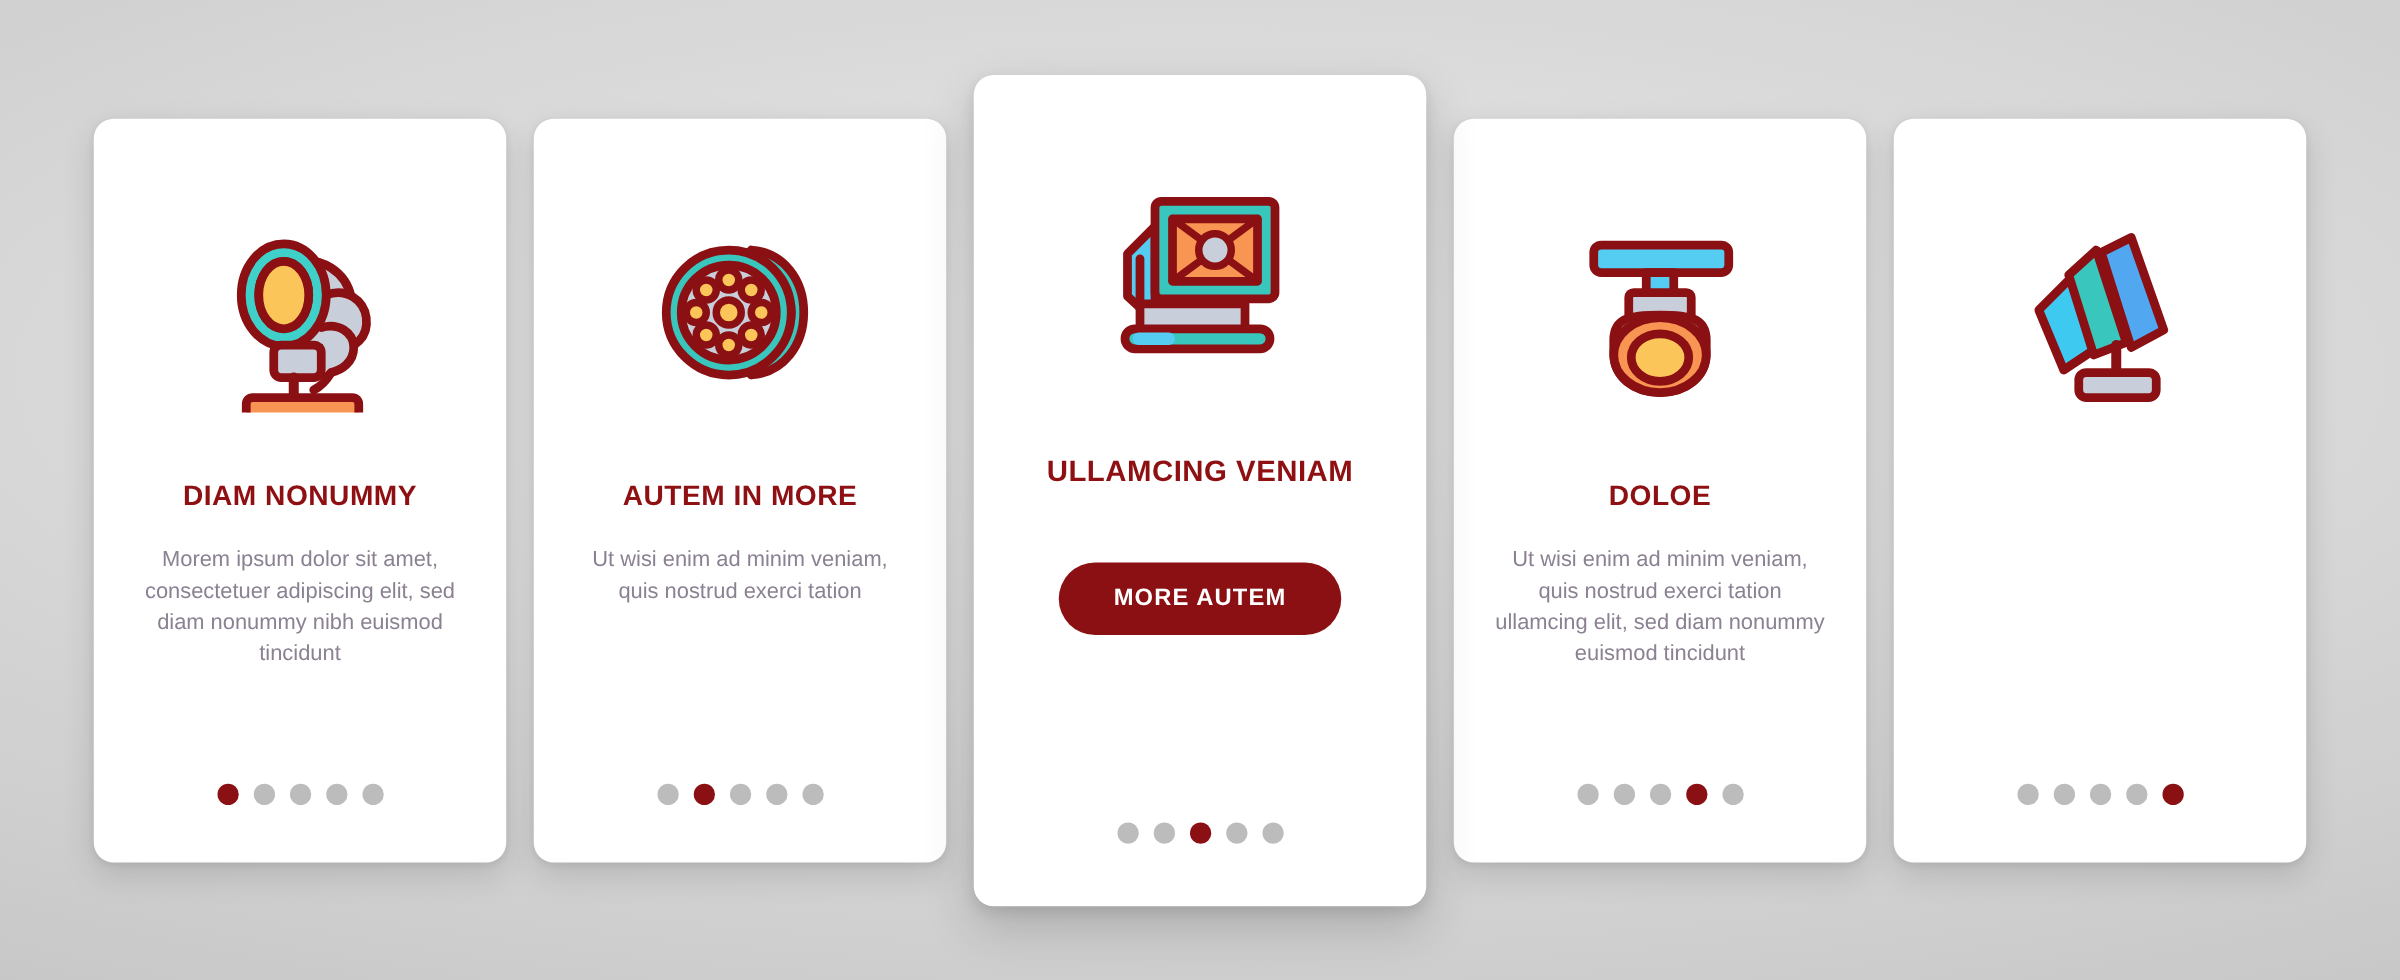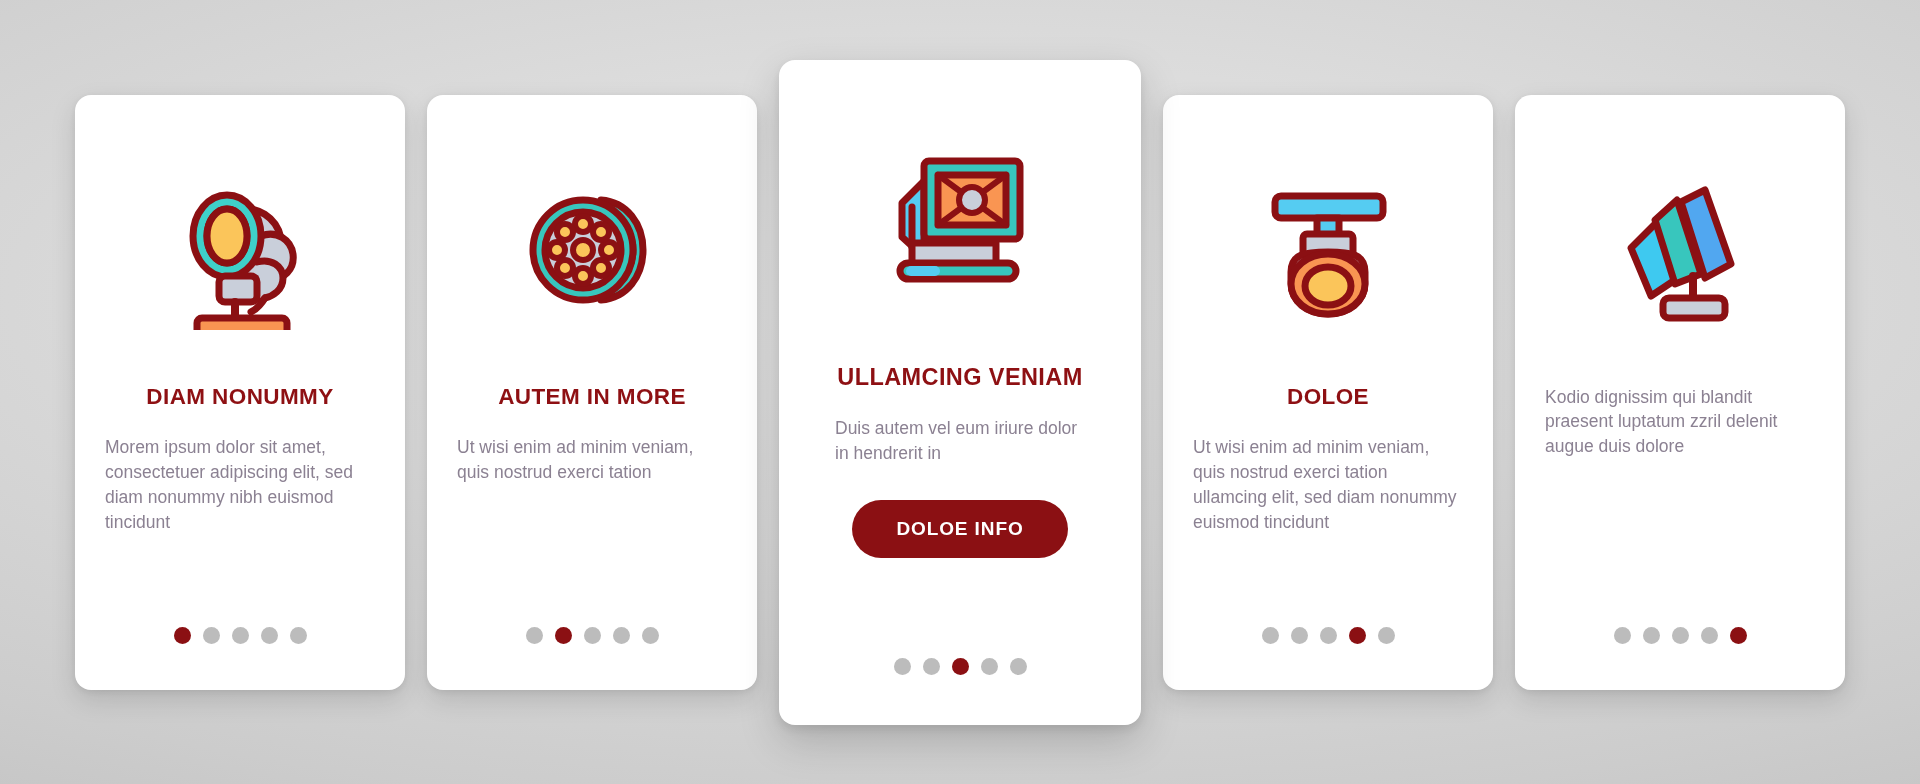--- a/index.html
+++ b/index.html
@@ -70,20 +70,21 @@
     letter-spacing: 0.4px;
     text-align: center;
     line-height: 1.1;
     margin: 0 0 26px 0;
   }
   .card.center .card-title { font-size: 23.5px; }
   .card-body {
     color: #8b8192;
     font-size: 17.5px;
     line-height: 1.42;
+    text-align: center;
     margin: 0;
     max-width: 270px;
   }
   .card.center .card-body { max-width: 250px; }
 
   
   .cta {
     margin-top: 34px;
     background: #8B1013;
     color: #ffffff;
@@ -187,22 +188,21 @@
         <rect x="32" y="98" width="84" height="26" fill="#c9cfda"></rect>
         <rect x="44" y="16" width="96" height="78" rx="5" fill="#38c6bd"></rect>
         <rect x="58" y="30" width="68" height="50" fill="#f99552"></rect>
         <path d="M58 30 L126 80 M126 30 L58 80" stroke-width="6"></path>
         <circle cx="92" cy="55" r="13" fill="#c9cfda" stroke-width="6"></circle>
         <rect x="20" y="118" width="116" height="16" rx="8" fill="#38c6bd"></rect>
         <rect x="26" y="121" width="34" height="10" rx="5" fill="#55ccf2" stroke="none"></rect>
       </svg>
     </div>
     <h2 class="card-title">ULLAMCING VENIAM</h2>
-    <p class="card-body">Duis autem vel eum iriure dolor in hendrerit in</p>
-    <button class="cta">DOLOE INFO</button>
+    <button class="cta">MORE AUTEM</button>
     <div class="dots">
       <span class="dot"></span>
       <span class="dot"></span>
       <span class="dot active"></span>
       <span class="dot"></span>
       <span class="dot"></span>
     </div>
   </div>
 
   <div class="card side">
@@ -230,21 +230,20 @@
   <div class="card side">
     <div class="icon-wrap">
       <svg width="150" height="150" viewBox="0 0 150 150" fill="none" stroke="#8B1013" stroke-width="7" stroke-linejoin="round" stroke-linecap="round">
         <path d="M26 68 L52 42 L70 100 L46 116 Z" fill="#3ec9f0"></path>
         <path d="M50 40 L72 20 L96 94 L70 104 Z" fill="#38c6bd"></path>
         <path d="M76 22 L100 10 L126 84 L100 98 Z" fill="#51a7f0"></path>
         <path d="M88 96 v24" stroke-width="8"></path>
         <rect x="58" y="118" width="62" height="20" rx="6" fill="#c9cfda"></rect>
       </svg>
     </div>
-    <p class="card-body">Kodio dignissim qui blandit praesent luptatum zzril delenit augue duis dolore</p>
     <div class="dots">
       <span class="dot"></span>
       <span class="dot"></span>
       <span class="dot"></span>
       <span class="dot"></span>
       <span class="dot active"></span>
     </div>
   </div>
 
 </div>

